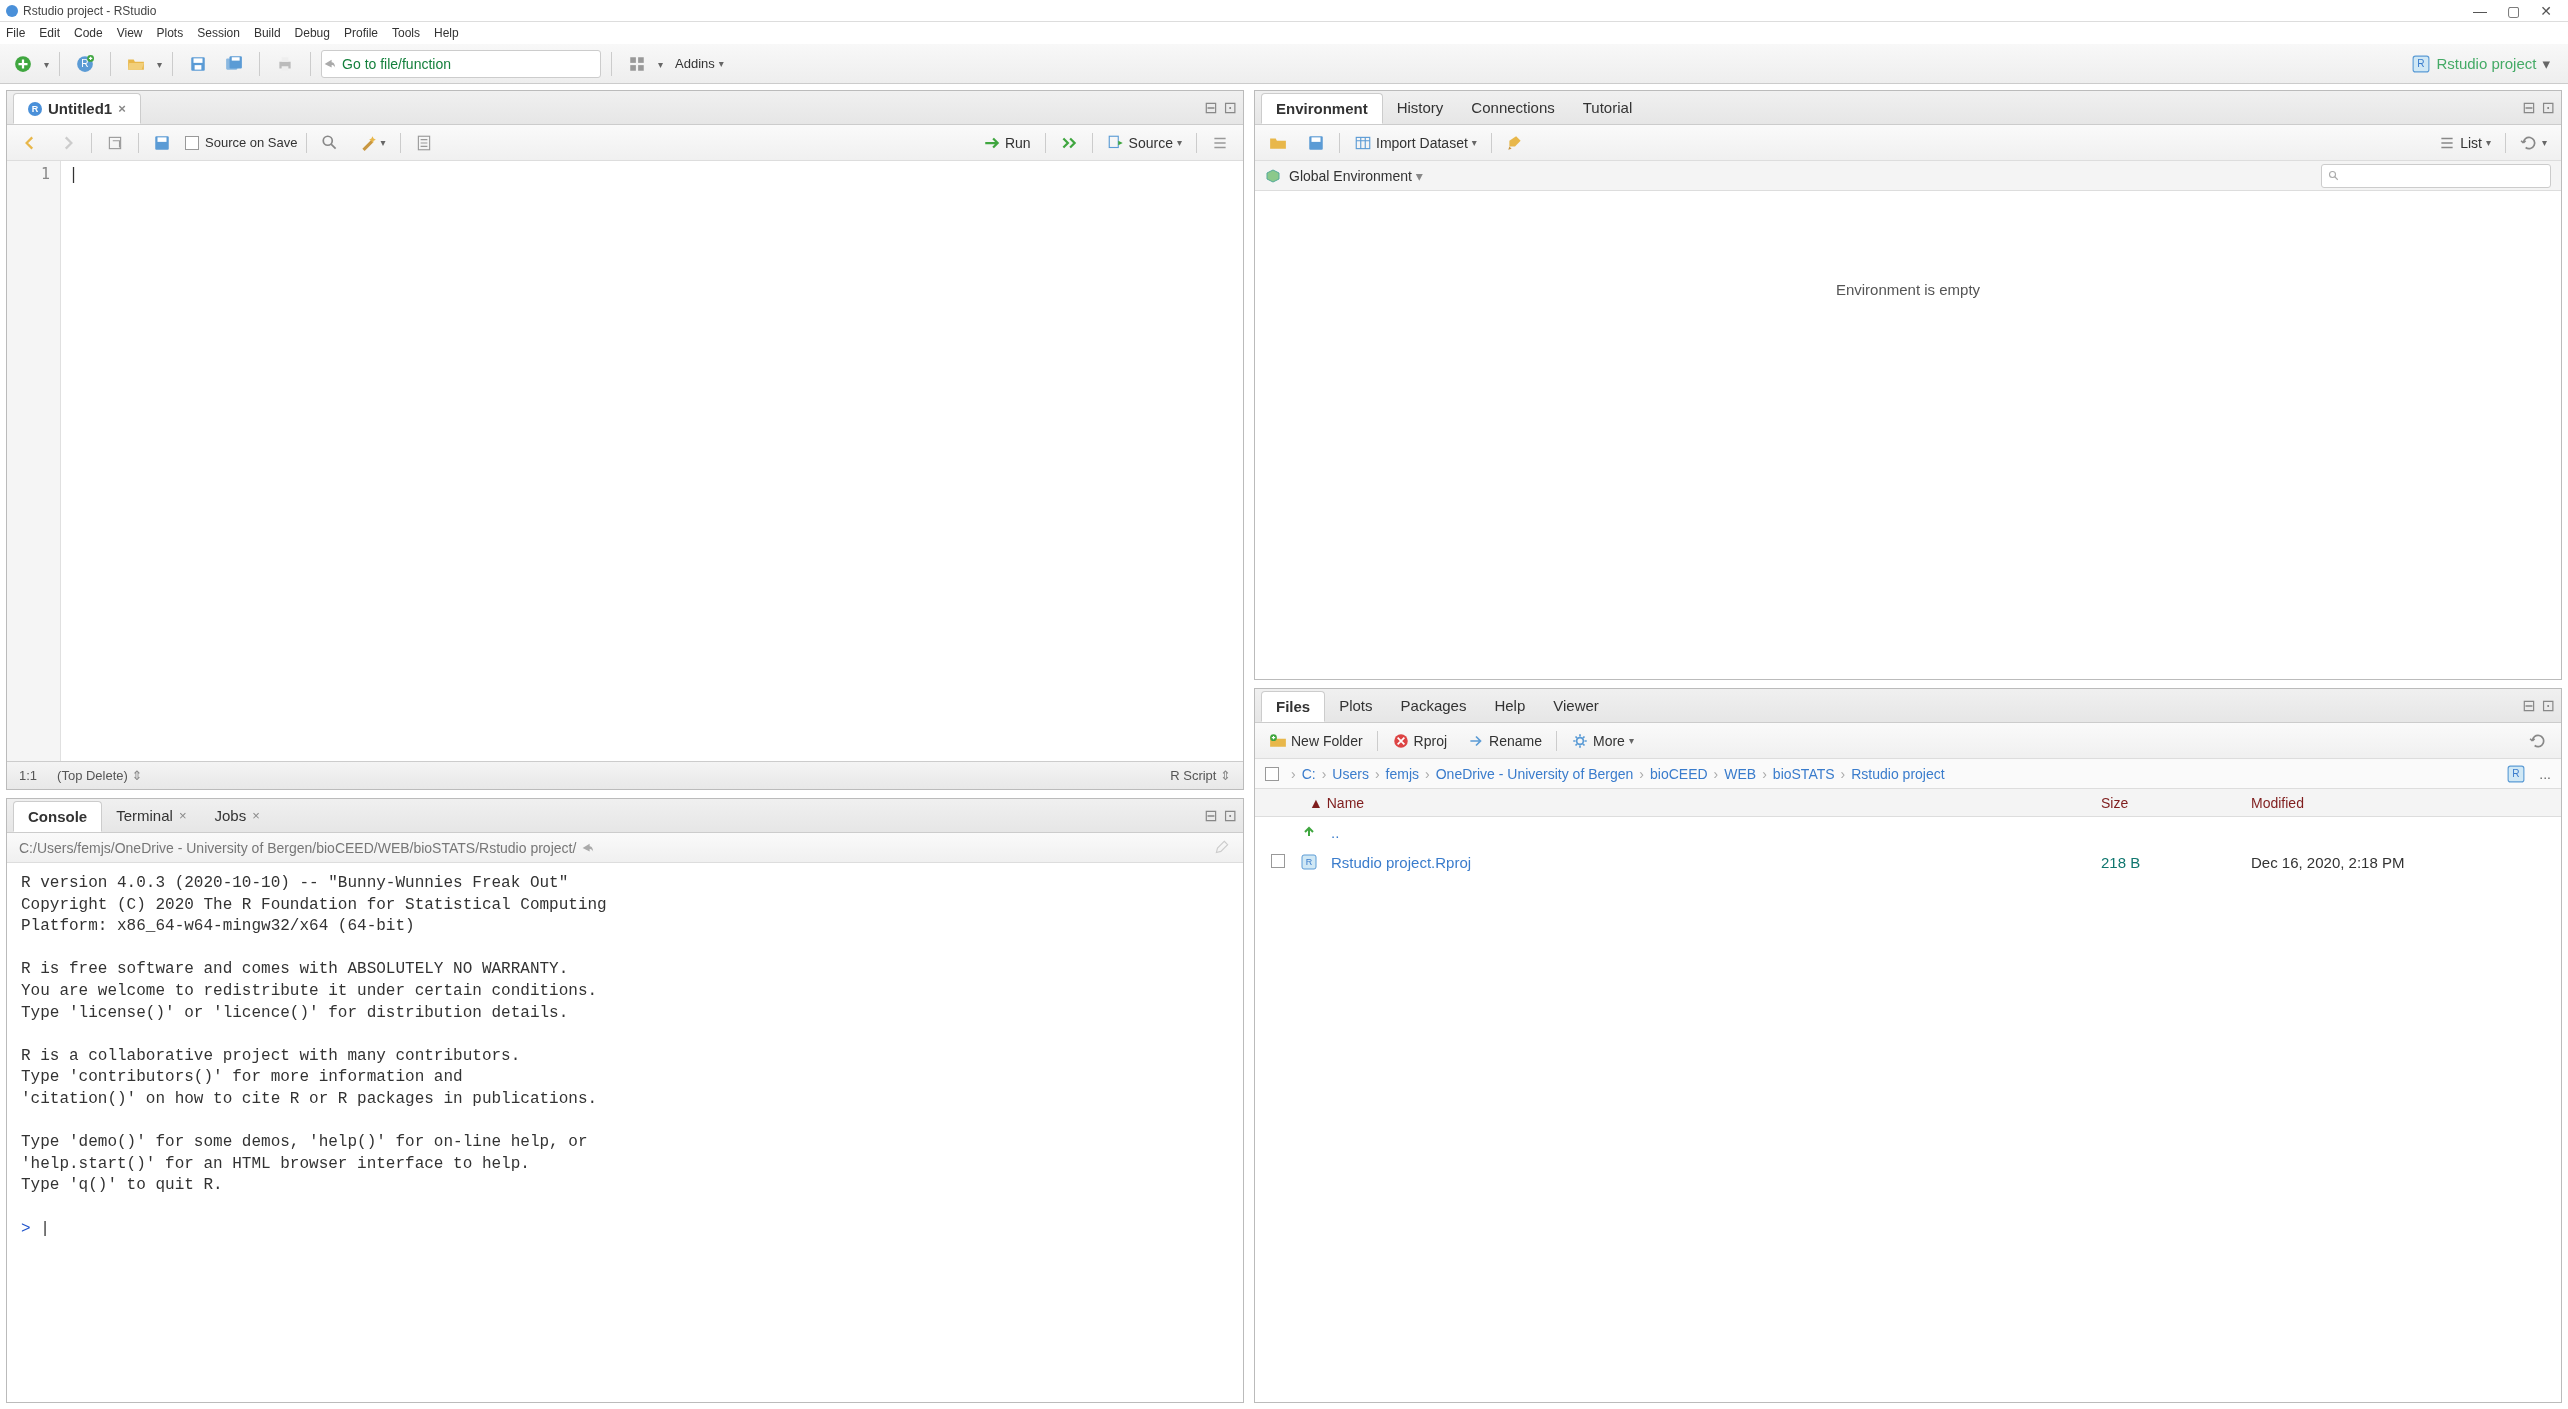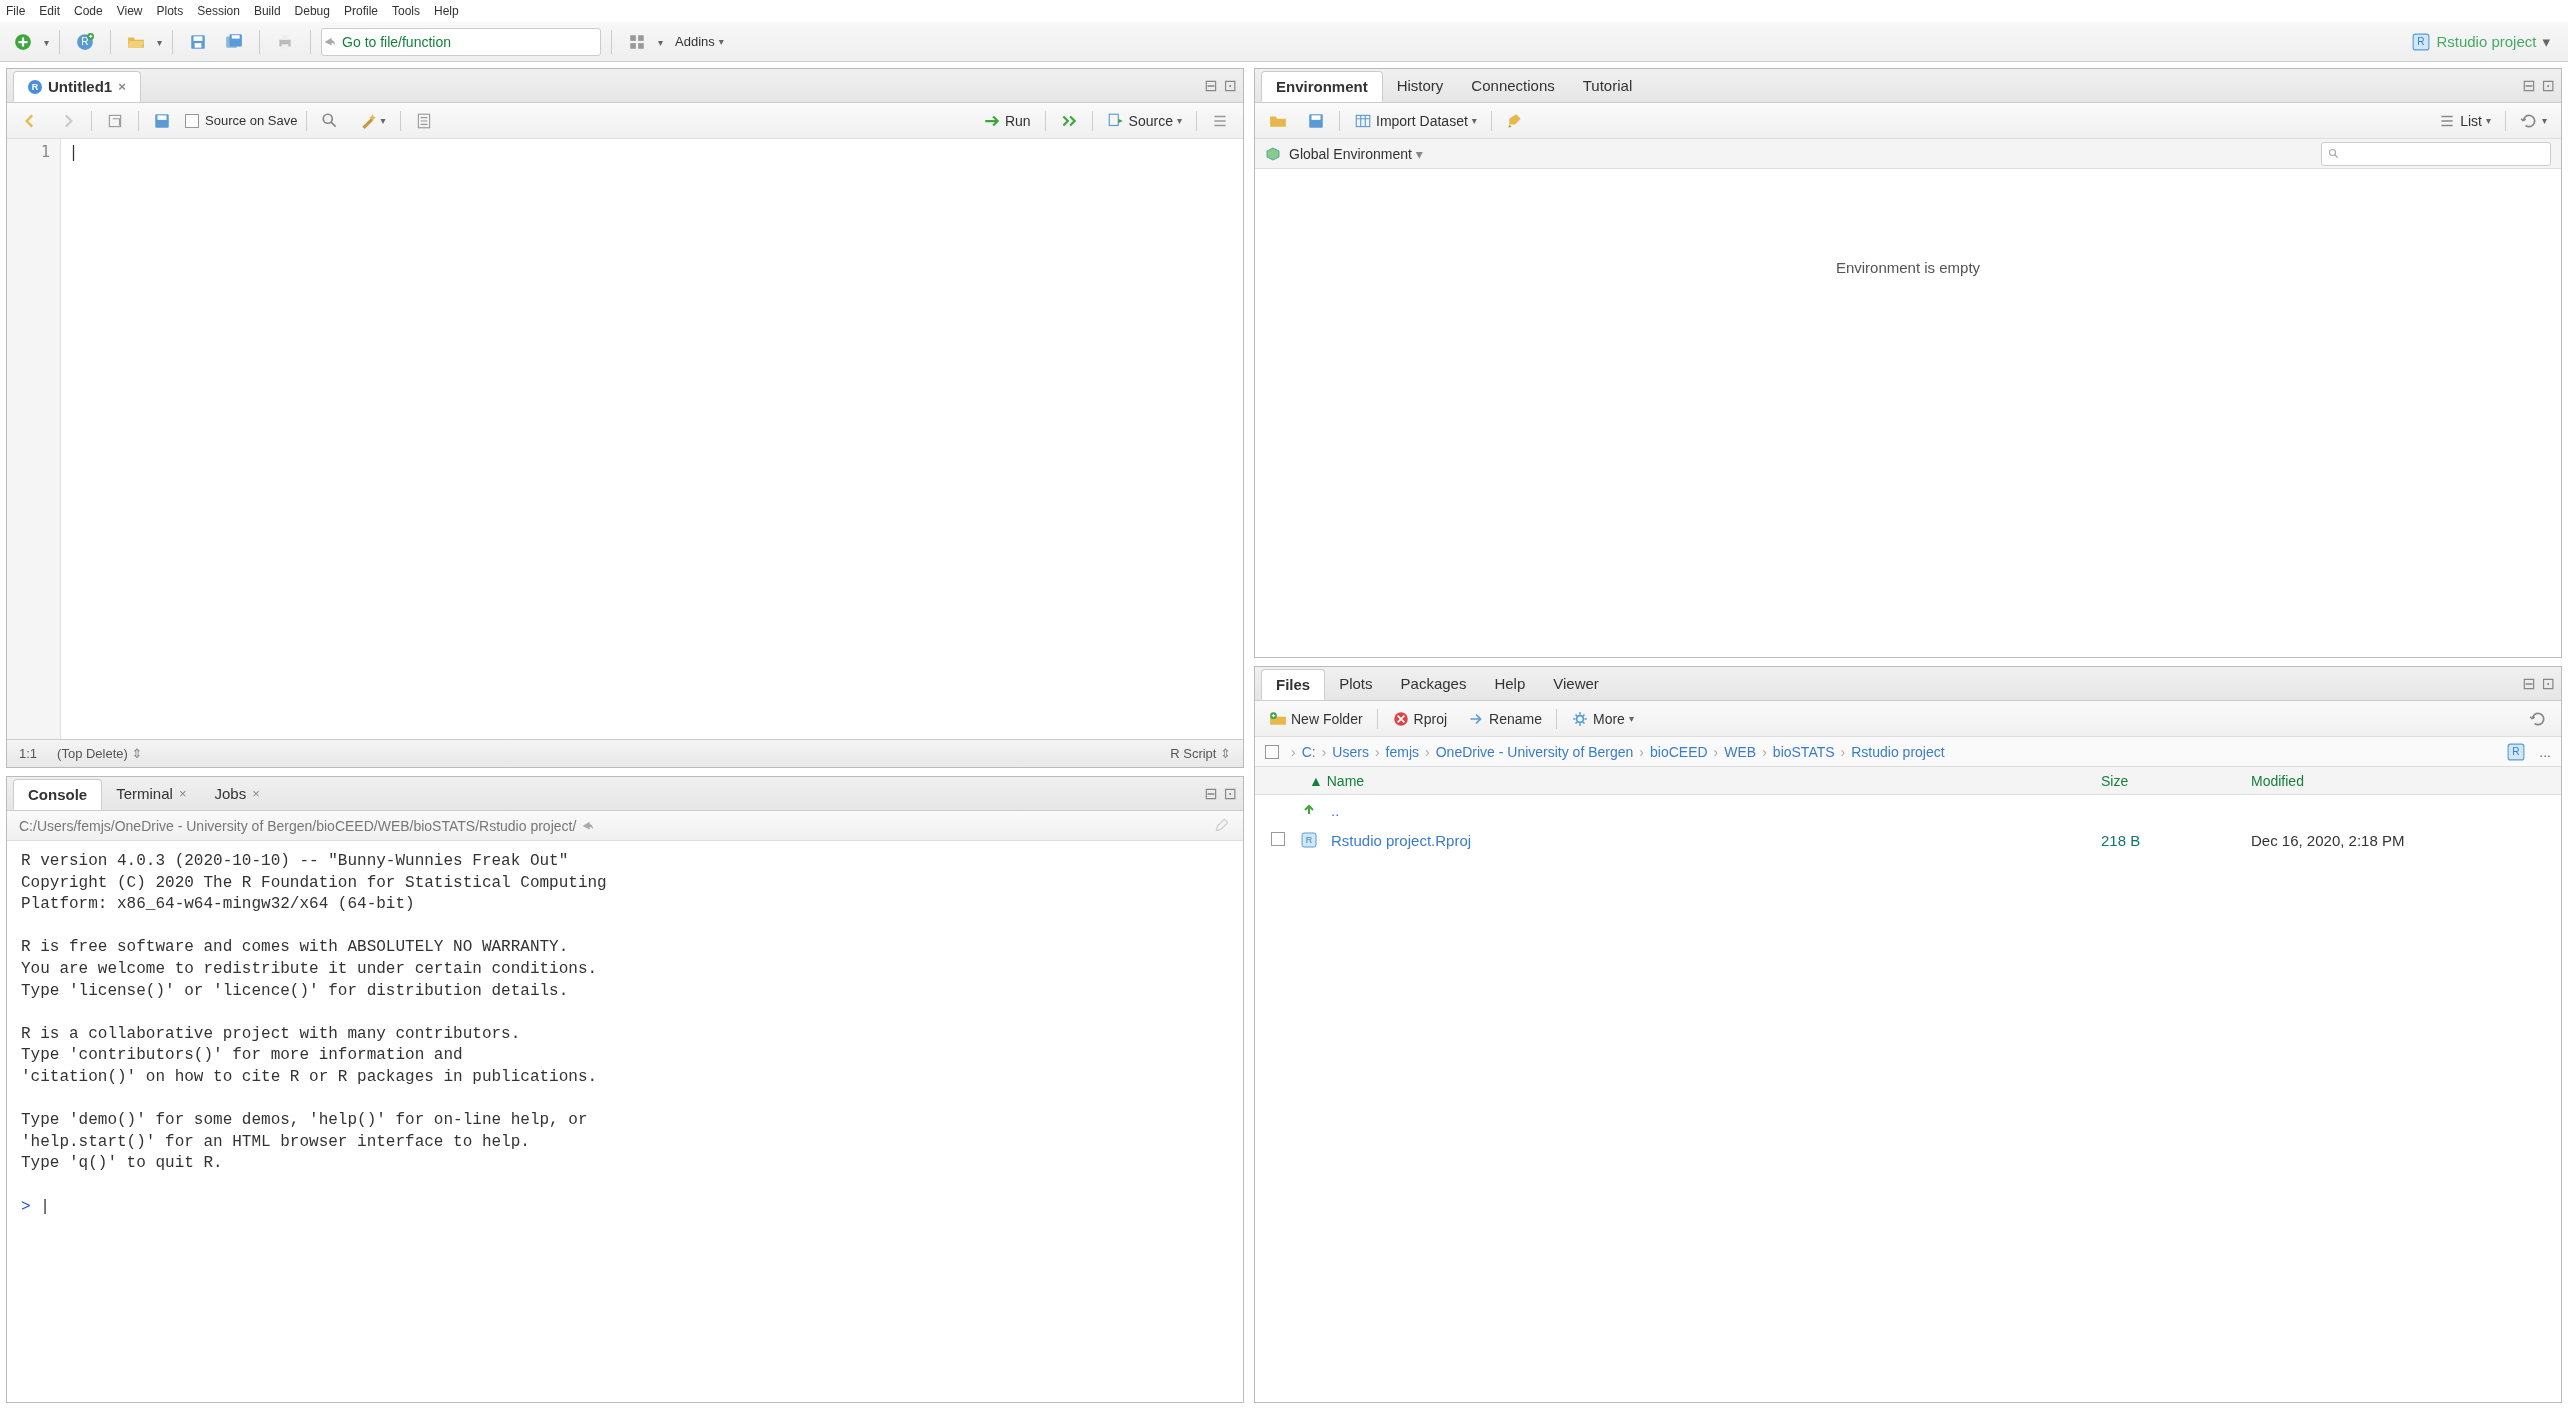--- a/index.html
+++ b/index.html
@@ -50,41 +50,50 @@
 .console-path { height: 30px; background: linear-gradient(#fafafa,#f0f0f0); border-bottom: 1px solid #ddd; display: flex; align-items: center; padding: 0 12px; font-size: 14px; color: #777; }
 .console-body { flex: 1; padding: 10px 14px; font-family: Consolas, 'Courier New', monospace; font-size: 16px; white-space: pre-wrap; overflow-y: auto; line-height: 1.35; }
 .console-prompt { color: #2255cc; }
 
 .env-body { flex: 1; display: flex; align-items: flex-start; justify-content: center; padding-top: 90px; color: #555; font-size: 15px; }
 .env-scope { height: 30px; background: #f4f4f4; border-bottom: 1px solid #ddd; display: flex; align-items: center; padding: 0 10px; font-size: 14px; gap: 8px; }
 .search-box { margin-left: auto; width: 230px; height: 24px; border: 1px solid #ccc; border-radius: 3px; display: flex; align-items: center; padding: 0 6px; color: #999; background: #fff; }
 
 .breadcrumb { height: 30px; background: #fafafa; border-bottom: 1px solid #ddd; display: flex; align-items: center; padding: 0 10px; font-size: 14px; color: #3a7ccc; gap: 6px; }
 .breadcrumb .chev { color: #aaa; }
-.file-header { height: 28px; background: #f4f4f4; border-bottom: 1px solid #ddd; display: flex; align-items: center; font-size: 14px; color: #15803d; }
+.file-header { height: 28px; background: #f4f4f4; border-bottom: 1px solid #ddd; display: flex; align-items: center; font-size: 14px; color: #7f1d1d; }
 .file-header .col-check { width: 46px; text-align: center; }
 .file-header .col-name { flex: 1; padding-left: 8px; }
 .file-header .col-size { width: 150px; }
 .file-header .col-mod { width: 310px; }
 .file-row { height: 30px; display: flex; align-items: center; font-size: 15px; }
 .file-row .col-check { width: 46px; text-align: center; }
 .file-row .col-icon { width: 30px; text-align: center; }
 .file-row .col-name { flex: 1; color: #3a7ccc; }
 .file-row .col-size { width: 150px; color: #0f766e; }
 .file-row .col-mod { width: 310px; color: #333; }
 
 svg { display: block; }
 .icon-sm { width: 18px; height: 18px; }
 .checkbox { width: 14px; height: 14px; border: 1px solid #999; display: inline-block; background: #fff; cursor: pointer; }
 </style>
 </head>
 <body>
 
 <div class="window">
 
+  <div class="titlebar">
+    <span class="titlebar-icon"></span>
+    <span>Rstudio project - RStudio</span>
+    <div class="titlebar-controls">
+      <span>—</span>
+      <span>▢</span>
+      <span>✕</span>
+    </div>
+  </div>
 
   <div class="menubar">
     <span>File</span>
     <span>Edit</span>
     <span>Code</span>
     <span>View</span>
     <span>Plots</span>
     <span>Session</span>
     <span>Build</span>
     <span>Debug</span>

